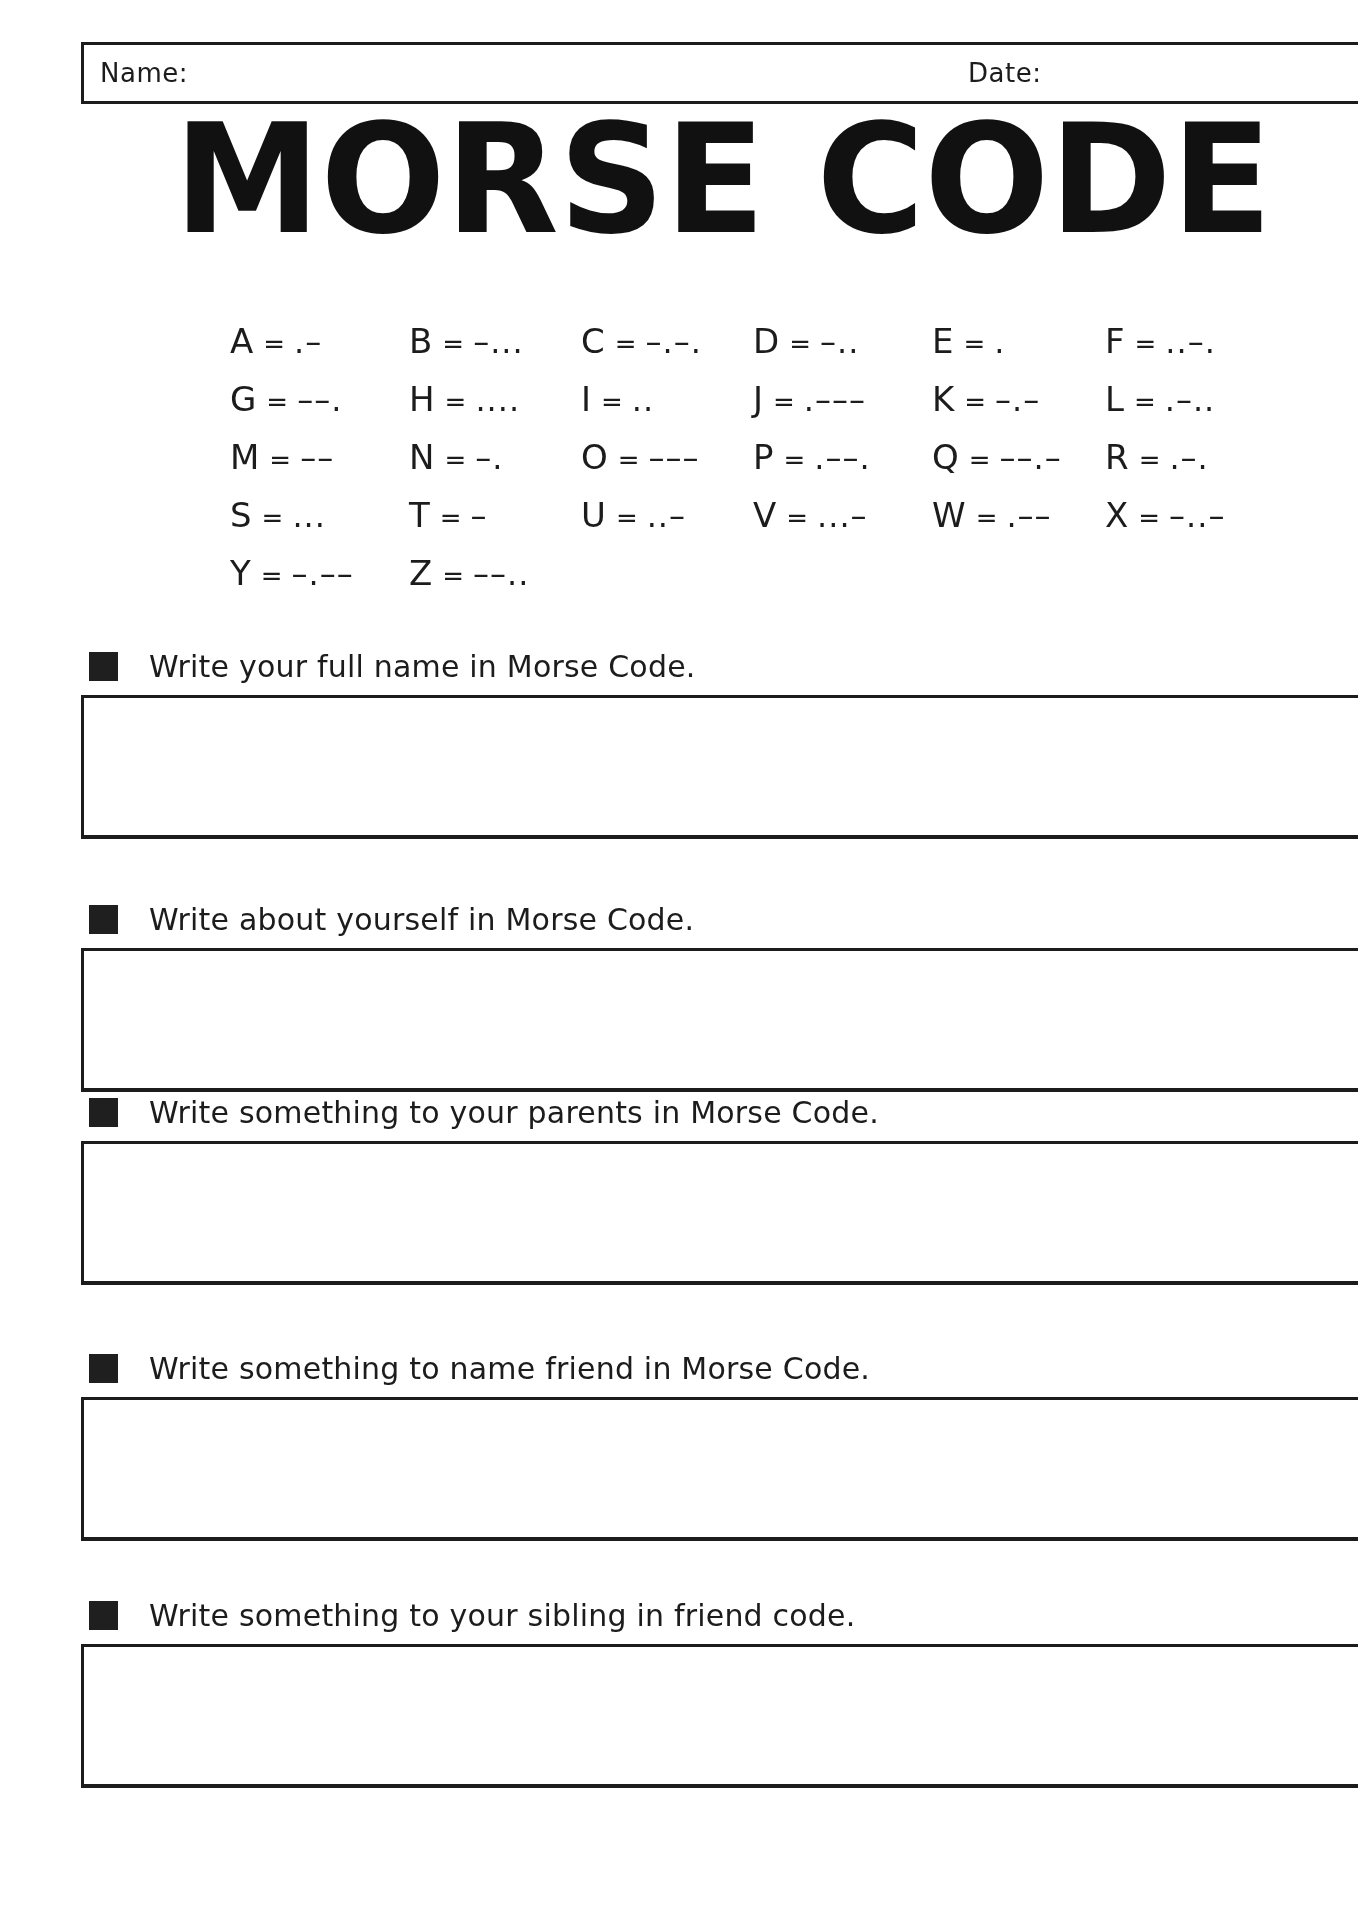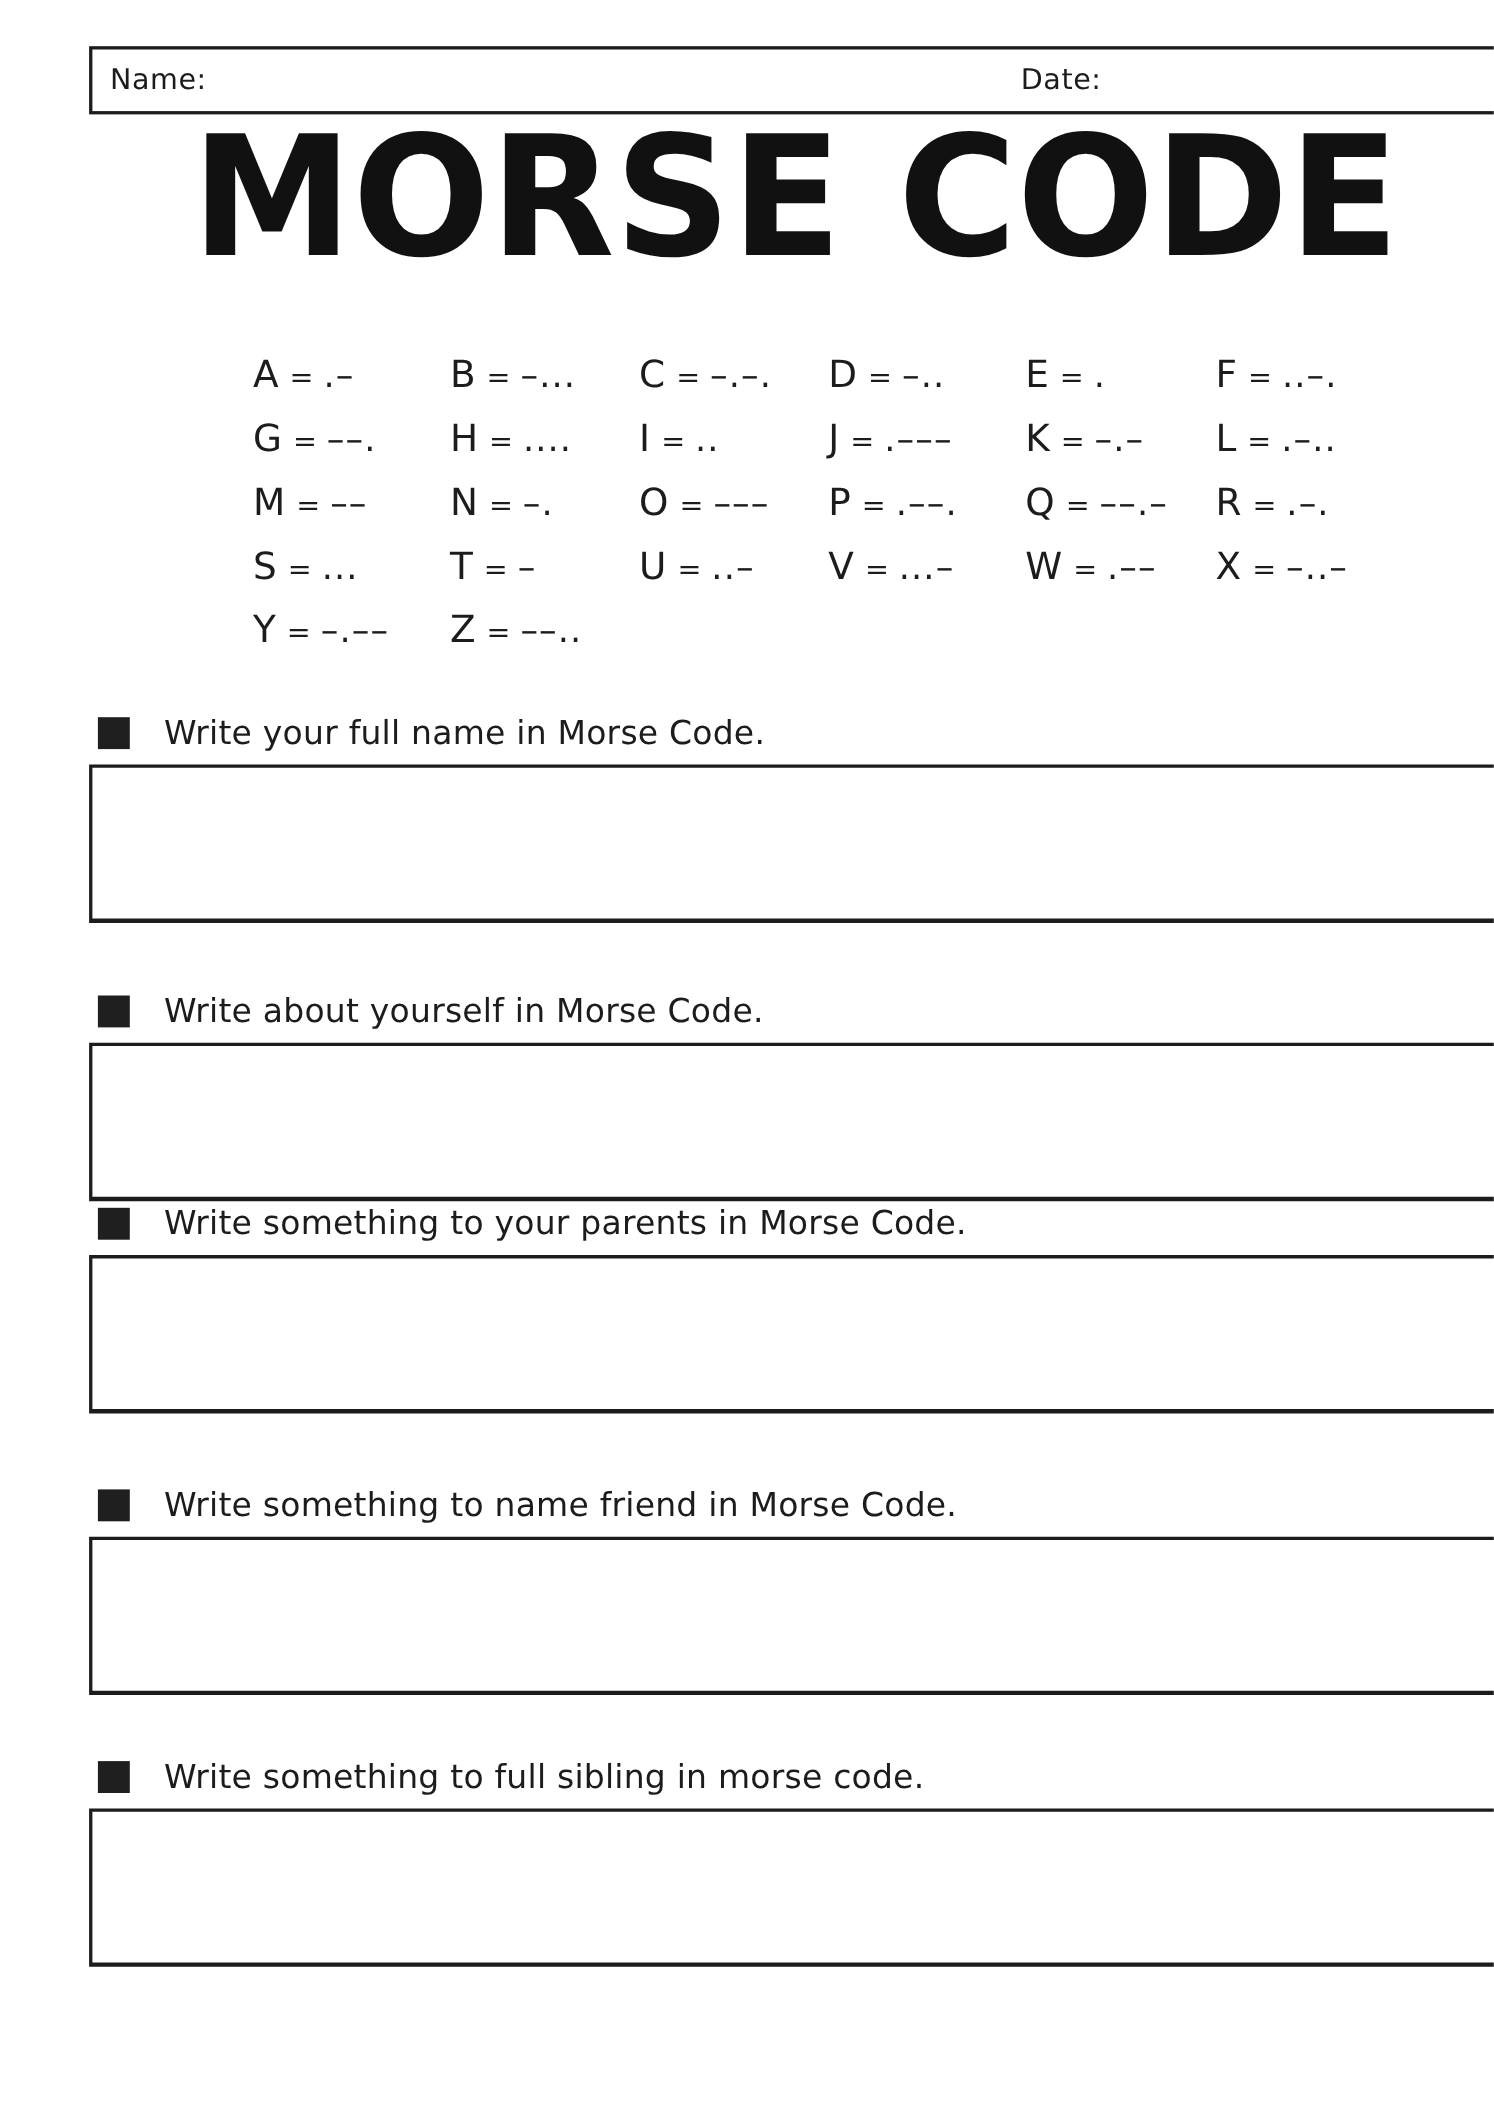--- a/index.html
+++ b/index.html
@@ -23,21 +23,21 @@
   }
   .hlabel{
     position:absolute;
     top:50%;transform:translateY(-50%);
     font-size:26px;
     letter-spacing:0.5px;
     color:#1c1c1c;
     white-space:nowrap;
   }
   .hlabel.name{left:16px;}
-  .hlabel.date{left:844px;}
+  .hlabel.date{left:884px;}
   .write-area{position:absolute;top:4px;bottom:4px;}
   .write-area.name{left:110px;right:500px;}
   .write-area.date{left:960px;right:10px;}
   
   .title-svg{display:block;margin:6px auto 0 auto;}
   .title-svg text{
     font-family:"DejaVu Sans", sans-serif;
     font-weight:bold;
     fill:#111111;
   }
@@ -273,19 +273,19 @@
       <div class="section">
     <div class="prompt-row">
       <div class="bullet"></div>
       <span class="prompt">Write something to name friend in Morse Code.</span>
     </div>
     <div class="answer-box"></div>
   </div>
       <div class="section">
     <div class="prompt-row">
       <div class="bullet"></div>
-      <span class="prompt">Write something to full sibling in morse code.</span>
+      <span class="prompt">Write something to your sibling in friend code.</span>
     </div>
     <div class="answer-box"></div>
   </div>
     </div>
 
 </div>
 
 </body></html>

